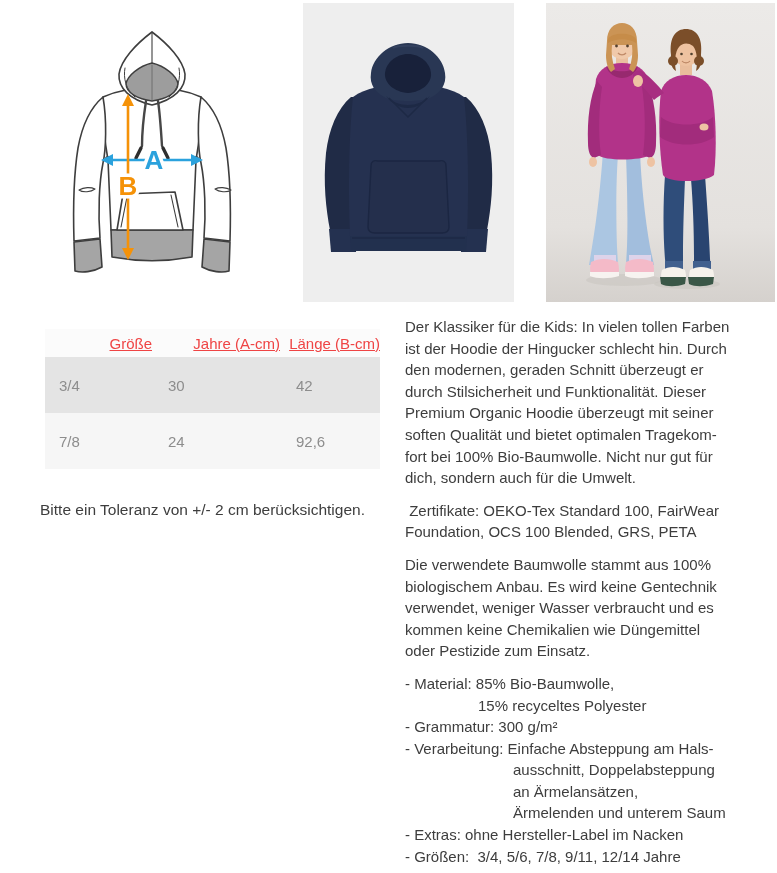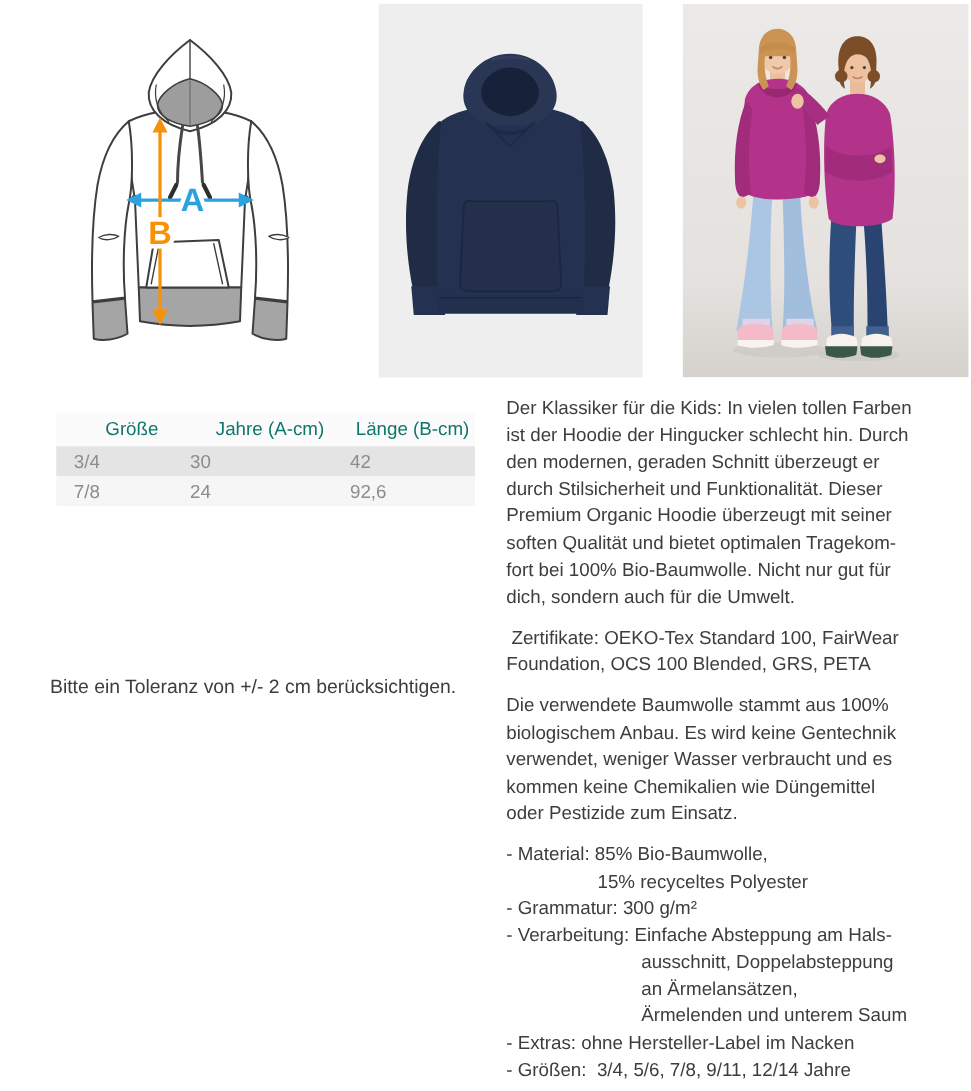--- a/index.html
+++ b/index.html
@@ -7,27 +7,27 @@
         font-family:"Liberation Sans","DejaVu Sans",sans-serif;}
   .diagram{position:absolute;left:40px;top:8px;width:230px;height:290px;}
   .photo-panel{position:absolute;overflow:hidden;}
   #productPanel{left:303px;top:3px;width:211px;height:299px;background:#eeeeee;}
   #kidsPanel{left:546px;top:3px;width:229px;height:299px;}
   .photo-panel svg{display:block;width:100%;height:100%;}
   svg text{font-family:"Liberation Sans","DejaVu Sans",sans-serif;}
 
   .size-table{position:absolute;left:45px;top:329px;width:335px;border-collapse:collapse;
               table-layout:fixed;font-size:15px;}
-  .size-table th{font-weight:400;color:#0f766e;text-align:center;height:28px;padding:0;background:#fbfbfb;}
-  .size-table td{color:#8d8d8d;height:24.2px;padding:0;}
+  .size-table th{font-weight:400;color:#ef4444;text-align:right;height:28px;padding:0;background:#fbfbfb;text-decoration:underline;}
+  .size-table td{color:#8d8d8d;height:24.2px;padding:16px;}
   .size-table th:first-child,.size-table td:first-child{padding-left:14px;}
   .size-table tbody tr:nth-child(odd){background:#e4e4e4;}
   .size-table tbody tr:nth-child(even){background:#f6f6f6;}
 
-  .tolerance{position:absolute;left:40px;top:501px;font-size:15.5px;color:#3d3d3d;margin-top:40px;}
+  .tolerance{position:absolute;left:40px;top:501px;font-size:15.5px;color:#3d3d3d;}
 
   .desc{position:absolute;left:405px;top:316px;width:375px;font-size:15px;line-height:21.6px;color:#3d3d3d;}
   .desc p{margin:0 0 11px 0;white-space:pre-wrap;}
   .details div{white-space:pre;height:21.6px;}
   .ind-a{padding-left:73px;}
   .ind-b{padding-left:108px;}
 </style>
 </head>
 <body>
 

